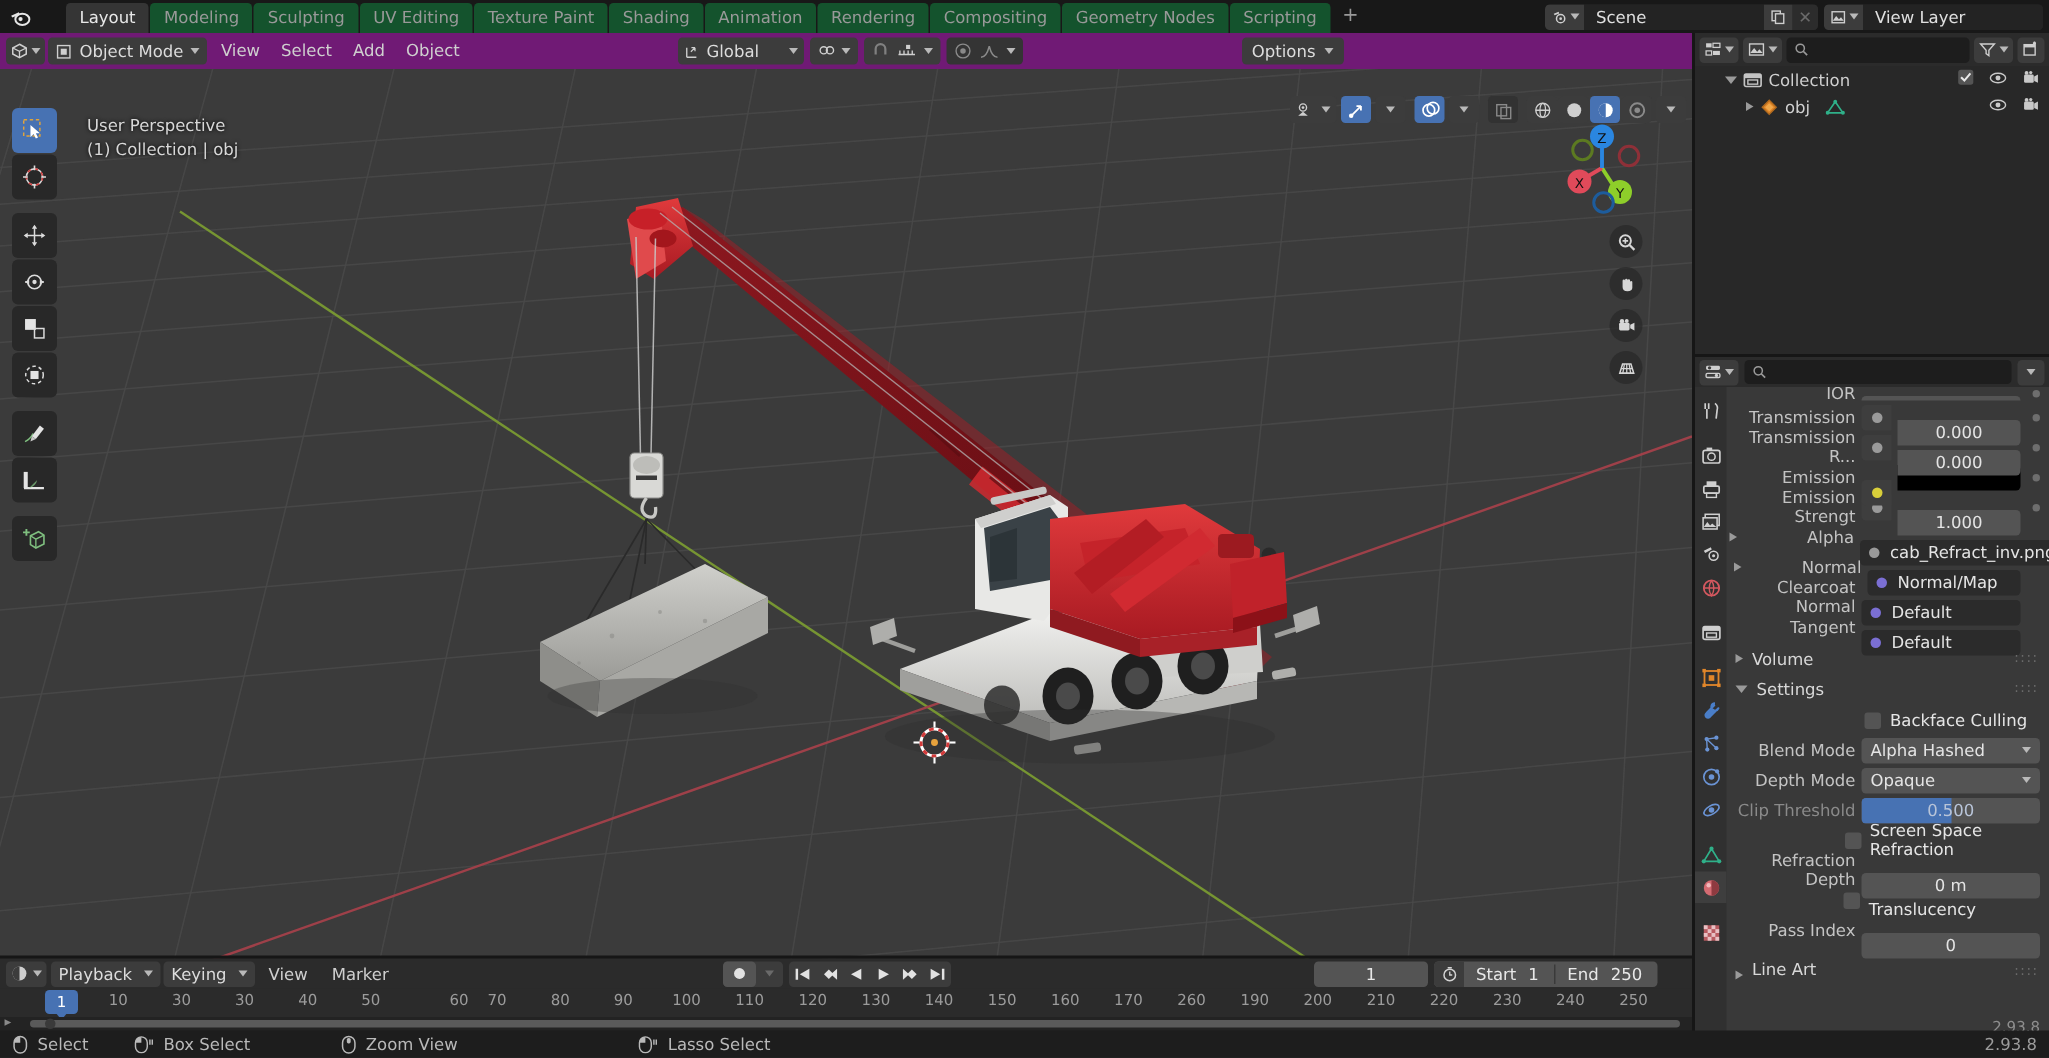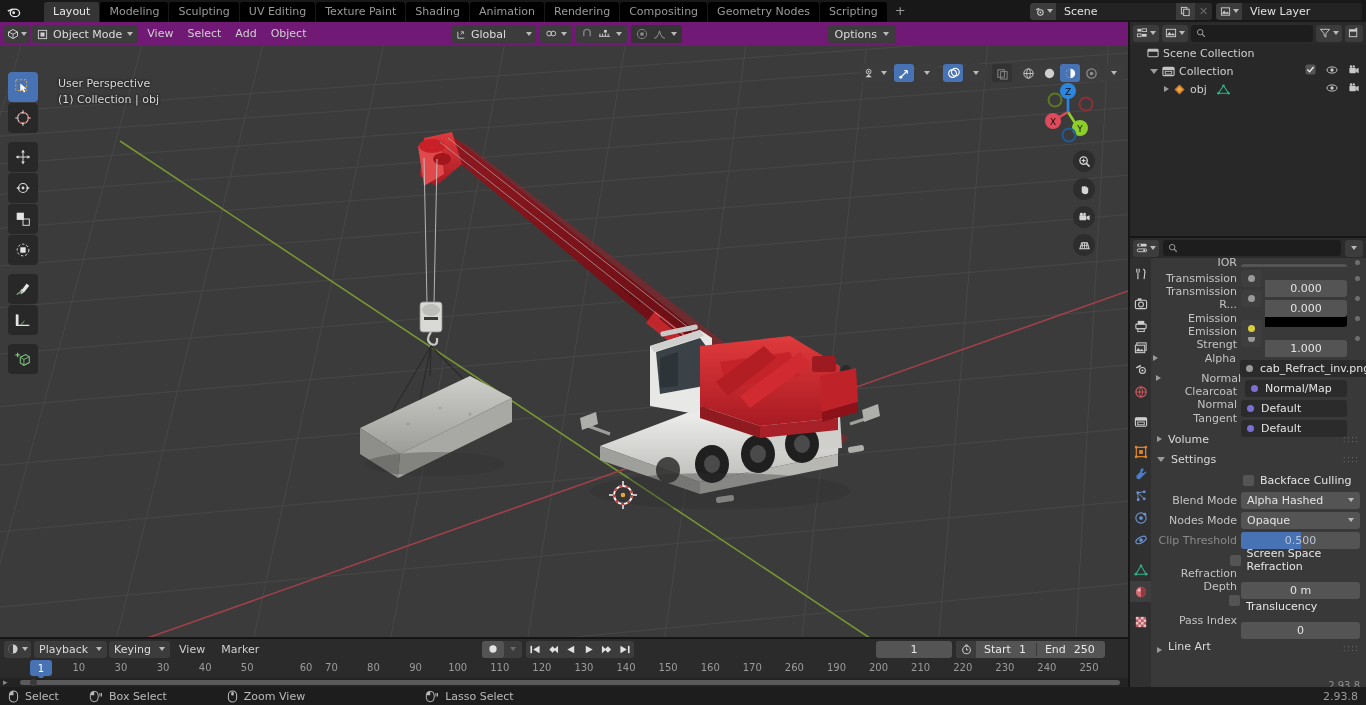--- a/index.html
+++ b/index.html
@@ -22,21 +22,21 @@
   .blender-logo {
     width: 26px; height: 22px; display: flex; align-items: center; justify-content: center;
   }
   .menu-item {
     padding: 0 9px; height: 22px; line-height: 22px; color: #d2d2d2; font-size: 11px;
     cursor: default; white-space: nowrap;
   }
   #workspace-tabs { display: flex; align-items: flex-end; height: 22px; margin-left: 18px; }
   .ws-tab {
     height: 20px; line-height: 20px; padding: 0 9px; font-size: 11px; color: #999;
-    background: #000000; margin-right: 1px; border-radius: 3px 3px 0 0; white-space: nowrap;
+    background: #14532d; margin-right: 1px; border-radius: 3px 3px 0 0; white-space: nowrap;
   }
   .ws-tab.active { background: #353535; color: #e8e8e8; }
   .ws-add { color: #999; padding: 0 7px; height: 20px; line-height: 18px; font-size: 13px; }
 
   #topbar-right { margin-left: auto; display: flex; align-items: center; padding-right: 4px; gap: 4px; }
   .tb-field {
     display: flex; align-items: center; height: 17px; background: #282828; border-radius: 3px;
     overflow: hidden;
   }
   .tb-icon-btn {
@@ -792,31 +792,20 @@
       </div>
       <div class="ol-pick" style="background:#3c3c3c;">
         <svg width="12" height="12" viewBox="0 0 13 13">
           <rect x="1.5" y="3" width="8" height="7.5" fill="none" stroke="#cfcfcf" stroke-width="1"></rect>
           <rect x="1.5" y="3" width="8" height="2" fill="#cfcfcf"></rect>
           <path d="M9 3 L9 0.8 M7.9 1.9 L10.1 1.9" stroke="#cfcfcf" stroke-width="1.1"></path>
         </svg>
       </div>
     </div>
     <div id="ol-rows">
-        <div class="ol-row" style="padding-left: 6px;">
-          <span style="width: 7px;"></span>
-          <span style="display: flex;">
-            <svg width="12" height="12" viewBox="0 0 13 13">
-              <rect x="1" y="2.5" width="11" height="8" rx="1" fill="none" stroke="#c4c4c4" stroke-width="1.1"></rect>
-              <rect x="1" y="2.5" width="11" height="2.6" fill="#c4c4c4"></rect>
-            </svg>
-          </span>
-          <span>Scene Collection</span>
-          <span class="right-icons"></span>
-        </div>
         <div class="ol-row" style="padding-left: 20px;">
           <span class="tri open"></span>
           <span style="display: flex;">
             <svg width="13" height="13" viewBox="0 0 14 14">
               <rect x="1" y="2.5" width="12" height="9" rx="1.2" fill="none" stroke="#c4c4c4" stroke-width="1.2"></rect>
               <rect x="1" y="2.5" width="12" height="3" fill="#c4c4c4"></rect>
               <rect x="3.5" y="6.8" width="7" height="3" fill="none" stroke="#c4c4c4" stroke-width="1"></rect>
             </svg>
           </span>
           <span>Collection</span>
@@ -1127,21 +1116,21 @@
 
         <div class="prow">
           <div class="plabel">Blend Mode</div>
           <div class="pselect">
             <span>Alpha Hashed</span>
             <span class="chev chev2"></span>
           </div>
         </div>
 
         <div class="prow">
-          <div class="plabel">Nodes Mode</div>
+          <div class="plabel">Depth Mode</div>
           <div class="pselect">
             <span>Opaque</span>
             <span class="chev chev2"></span>
           </div>
         </div>
 
         <div class="prow">
           <div class="plabel dim">Clip Threshold</div>
           <div class="pslider">
             <div class="fill" id="clip-fill" style="width: 50%;"></div>

